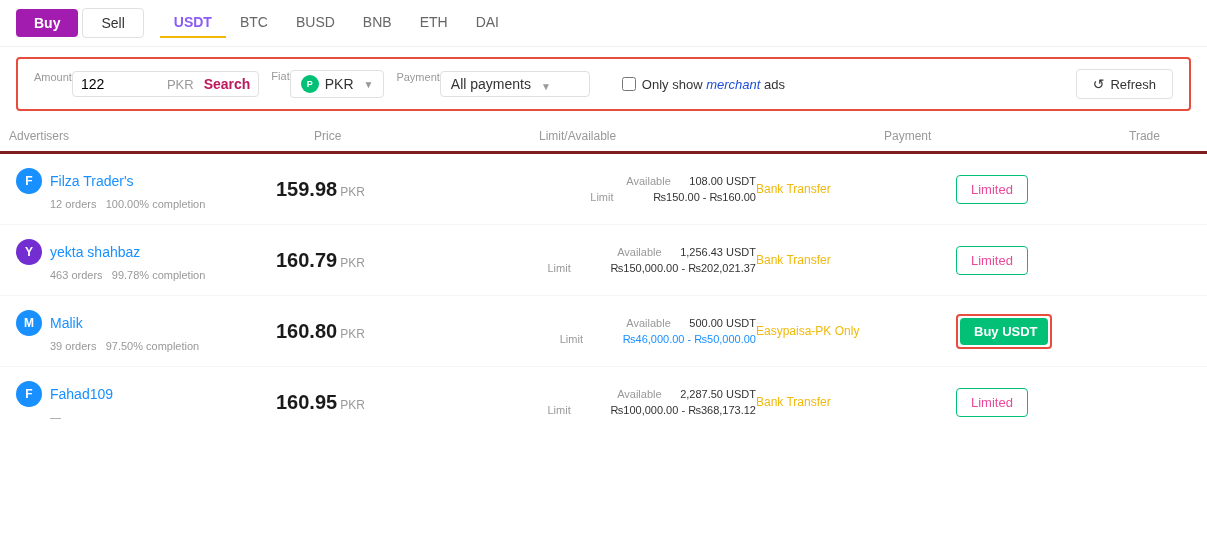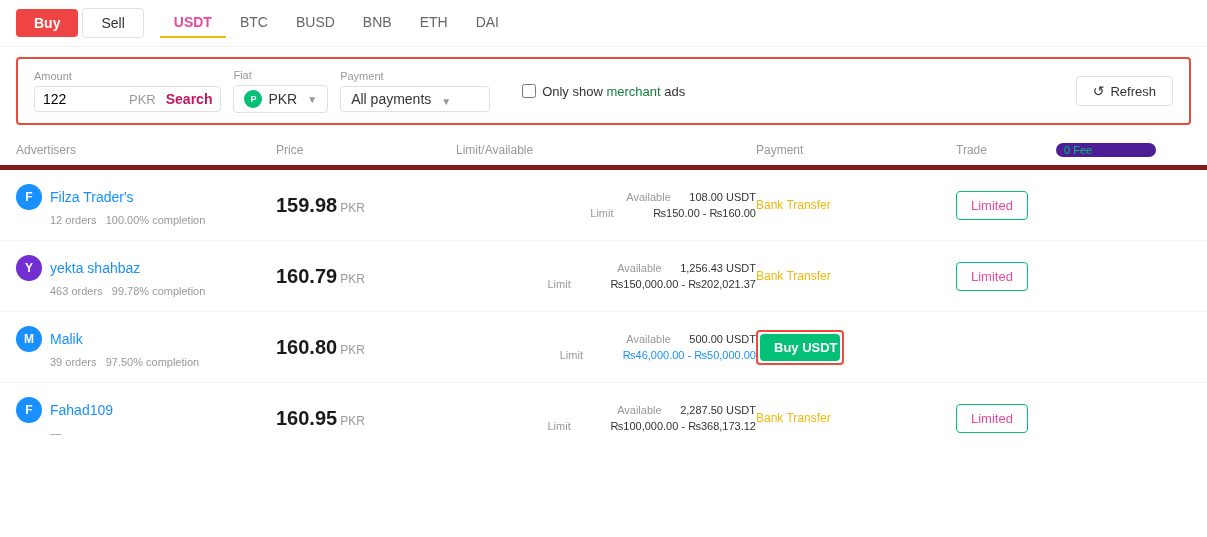--- a/index.html
+++ b/index.html
@@ -1,47 +1,47 @@
 <!DOCTYPE html>
 <html><head>
   <meta charset="utf-8">
   <style>
     * { box-sizing: border-box; margin: 0; padding: 0; }
     body { font-family: -apple-system, BlinkMacSystemFont, 'Segoe UI', sans-serif; background: #fff; font-size: 13px; color: #333; }
 
     .top-bar { display: flex; align-items: center; padding: 8px 16px; border-bottom: 1px solid #f0f0f0; gap: 4px; }
-    .btn-buy { background: #ef4444; color: #fff; border: none; border-radius: 4px; padding: 6px 18px; font-size: 14px; font-weight: 600; cursor: pointer; }
+    .btn-buy { background: #a21caf; color: #fff; border: none; border-radius: 4px; padding: 6px 18px; font-size: 14px; font-weight: 600; cursor: pointer; }
     .btn-sell { background: #fff; color: #333; border: 1px solid #e0e0e0; border-radius: 4px; padding: 6px 18px; font-size: 14px; cursor: pointer; }
     .currency-tabs { display: flex; align-items: center; gap: 0; margin-left: 12px; }
     .currency-tab { padding: 6px 14px; font-size: 14px; color: #666; cursor: pointer; border-bottom: 2px solid transparent; }
-    .currency-tab.active { color: #ec4899; border-bottom: 2px solid #F0B90B; font-weight: 600; }
+    .currency-tab.active { color: #8b5cf6; border-bottom: 2px solid #F0B90B; font-weight: 600; }
 
     .filters-row { display: flex; align-items: center; padding: 10px 16px; border: 2px solid #e74c3c; border-radius: 4px; margin: 10px 16px; gap: 12px; position: relative; }
-    .filter-group { display: flex; flex-direction: column; }
+    .filter-group { display: flex; flex-direction: row; }
     .filter-label { font-size: 11px; color: #999; margin-bottom: 4px; }
     .amount-input-wrap { display: flex; align-items: center; border: 1px solid #e0e0e0; border-radius: 4px; padding: 4px 8px; gap: 6px; }
     .amount-input { border: none; outline: none; font-size: 14px; width: 80px; }
     .amount-currency { color: #999; font-size: 13px; }
     .search-btn { background: none; border: none; color: #be185d; font-size: 14px; font-weight: 600; cursor: pointer; margin-left: 4px; }
     .fiat-select-wrap { display: flex; align-items: center; border: 1px solid #e0e0e0; border-radius: 4px; padding: 4px 10px; gap: 6px; cursor: pointer; min-width: 90px; }
     .pkr-dot { width: 18px; height: 18px; background: #02C076; border-radius: 50%; display: flex; align-items: center; justify-content: center; color: #fff; font-size: 9px; font-weight: bold; }
     .fiat-select-text { font-size: 14px; color: #333; }
     .chevron { color: #999; font-size: 10px; margin-left: 4px; }
     .payment-select-wrap { display: flex; align-items: flex-end; border: 1px solid #e0e0e0; border-radius: 4px; padding: 4px 10px; gap: 6px; cursor: pointer; min-width: 150px; }
     .payment-select-text { font-size: 14px; color: #333; }
 
     .merchant-check { display: flex; align-items: center; gap: 6px; margin-left: 20px; }
     .merchant-check input { width: 14px; height: 14px; }
     .merchant-label { font-size: 13px; color: #333; }
-    .merchant-highlight { color: #15803d; }
+    .merchant-highlight { color: #1d4ed8; font-style: italic; }
 
     .refresh-btn { margin-left: auto; display: flex; align-items: center; gap: 6px; padding: 6px 16px; border: 1px solid #e0e0e0; border-radius: 4px; background: #fff; font-size: 13px; cursor: pointer; color: #333; }
     .refresh-icon { font-size: 14px; }
 
-    .table-header { display: grid; grid-template-columns: 260px 180px 300px 200px 100px 100px; padding: 8px 16px; color: #999; font-size: 12px; border-bottom: 5px solid #7f1d1d; }
+    .table-header { display: grid; grid-template-columns: 260px 180px 300px 200px 100px 100px; padding: 8px 9px; color: #999; font-size: 12px; border-bottom: 3px solid #7f1d1d; gap: 45px; }
     .fee-badge { color: #02C076; background: #4c1d95; border-radius: 10px; padding: 1px 8px; font-size: 11px; }
 
     .advertiser-row { display: grid; grid-template-columns: 260px 180px 300px 200px 100px 100px; padding: 14px 16px; border-bottom: 1px solid #f5f5f5; align-items: center; }
     .advertiser-row:last-child { border-bottom: none; }
 
     .advertiser-info { display: flex; flex-direction: column; gap: 4px; }
     .advertiser-top { display: flex; align-items: center; gap: 8px; }
     .avatar { width: 26px; height: 26px; border-radius: 50%; display: flex; align-items: center; justify-content: center; color: #fff; font-size: 12px; font-weight: bold; }
     .avatar-f { background: #1890ff; }
     .avatar-y { background: #722ed1; }
@@ -54,21 +54,21 @@
 
     .limit-cell { display: flex; flex-direction: column; gap: 4px; }
     .limit-row { display: flex; gap: 8px; font-size: 11px; justify-content: flex-end; }
     .limit-key { color: #999; width: 55px; }
     .limit-val { color: #333; }
     .limit-val-blue { color: #1890ff; }
 
     .payment-cell { color: #F0B90B; font-size: 12px; }
 
     .trade-btn { border: 1px solid #02C076; color: #ec4899; background: #fff; border-radius: 4px; padding: 6px 14px; font-size: 13px; cursor: pointer; white-space: nowrap; }
-    .trade-btn-primary { background: #02C076; color: #fff; border: none; border-radius: 4px; padding: 6px 14px; font-size: 13px; font-weight: 600; cursor: pointer; white-space: nowrap; width: 80px; }
+    .trade-btn-primary { background: #02C076; color: #fff; border: none; border-radius: 4px; padding: 6px 14px; font-size: 13px; font-weight: 600; cursor: pointer; white-space: nowrap; width: 88px; }
     .buy-btn-highlight-wrap { border: 2px solid #e74c3c; border-radius: 4px; display: inline-block; padding: 2px; }
   </style>
 </head>
 <body>
 
 <div class="top-bar">
   <button class="btn-buy">Buy</button>
   <button class="btn-sell">Sell</button>
   <div class="currency-tabs">
     <div class="currency-tab active">USDT</div>
@@ -204,20 +204,21 @@
     <div class="limit-cell">
       <div class="limit-row">
         <span class="limit-key">Available</span>
         <span class="limit-val">500.00 USDT</span>
       </div>
       <div class="limit-row">
         <span class="limit-key">Limit</span>
         <span class="limit-val limit-val-blue">₨46,000.00 - ₨50,000.00</span>
       </div>
     </div>
+    <div class="payment-cell">Easypaisa-PK Only</div>
     <div><div class="buy-btn-highlight-wrap">
         <button class="trade-btn-primary">Buy USDT</button>
        </div></div>
     <div></div>
   </div>
     <div class="advertiser-row">
     <div class="advertiser-info">
       <div class="advertiser-top">
         <div class="avatar avatar-f">F</div>
         <span class="advertiser-name">Fahad109</span>

